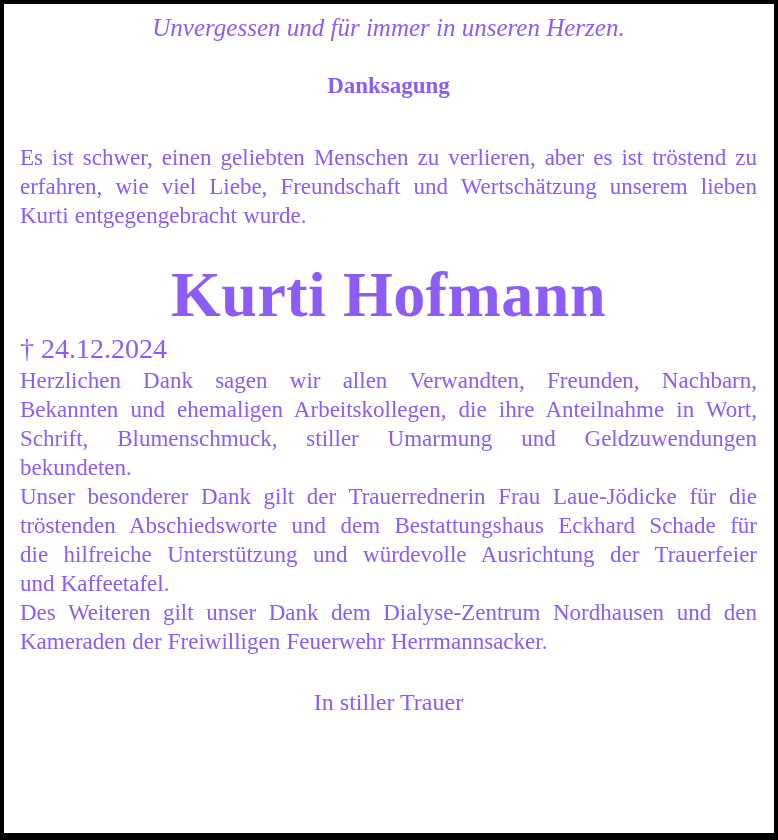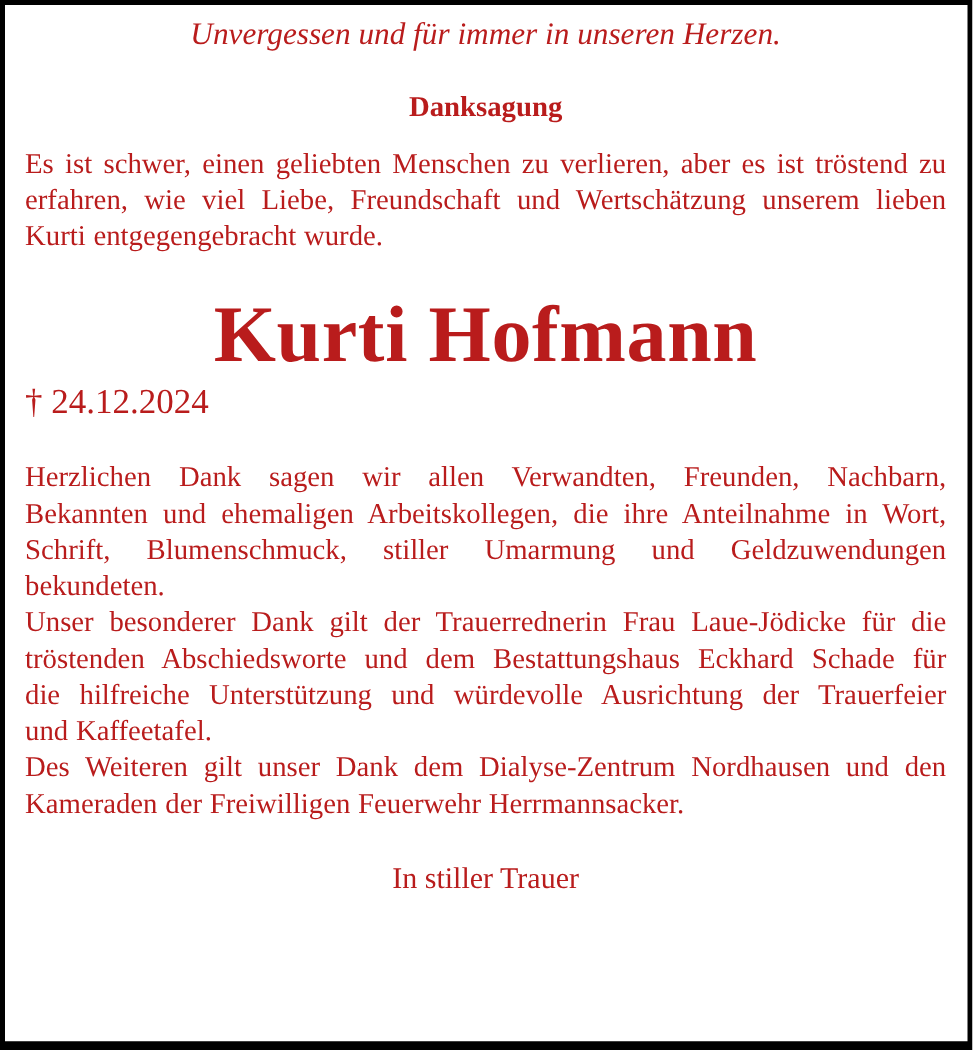--- a/index.html
+++ b/index.html
@@ -11,41 +11,41 @@
     position: relative;
     width: 778px;
     height: 840px;
     box-sizing: border-box;
     background: #ffffff;
     border-top: 4px solid #000000;
     border-left: 4px solid #000000;
     border-right: 4px solid #000000;
     border-bottom: 7px solid #000000;
     font-family: "Liberation Serif", "DejaVu Serif", serif;
-    color: #b91c1c;
+    color: #8b5cf6;
     overflow: hidden;
   }
   .content {
     padding: 8px 17px 0 16px;
   }
   .motto {
     text-align: center;
     font-style: italic;
     font-size: 25px;
     line-height: 32px;
   }
   .heading {
     text-align: center;
     font-weight: bold;
     font-size: 23px;
     line-height: 29px;
     margin-top: 27px;
   }
   .intro {
-    margin-top: 16px;
+    margin-top: 43px;
   }
   .jline {
     font-size: 23px;
     line-height: 29px;
     text-align: justify;
     text-align-last: justify;
     word-spacing: 0.02em;
   }
   .jline.final {
     text-align-last: left;
@@ -58,21 +58,20 @@
     margin-top: 30px;
     letter-spacing: 0.5px;
     white-space: nowrap;
   }
   .death-date {
     font-size: 28px;
     line-height: 34px;
     margin-top: 2px;
   }
   .thanks {
-    margin-top: 28px;
   }
   .closing {
     margin-top: 31px;
     text-align: center;
   }
   .closing-line1 {
     font-size: 24px;
     line-height: 30px;
   }
   .closing-line2 {

